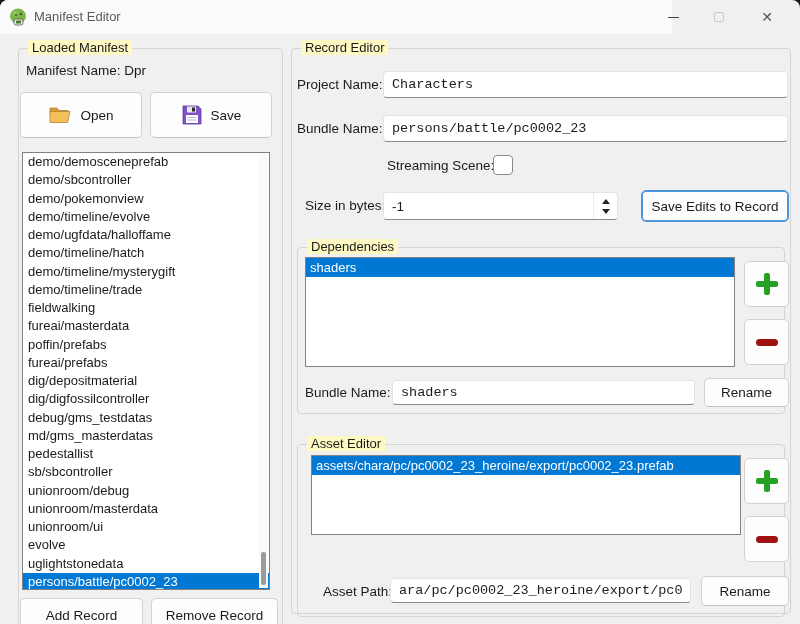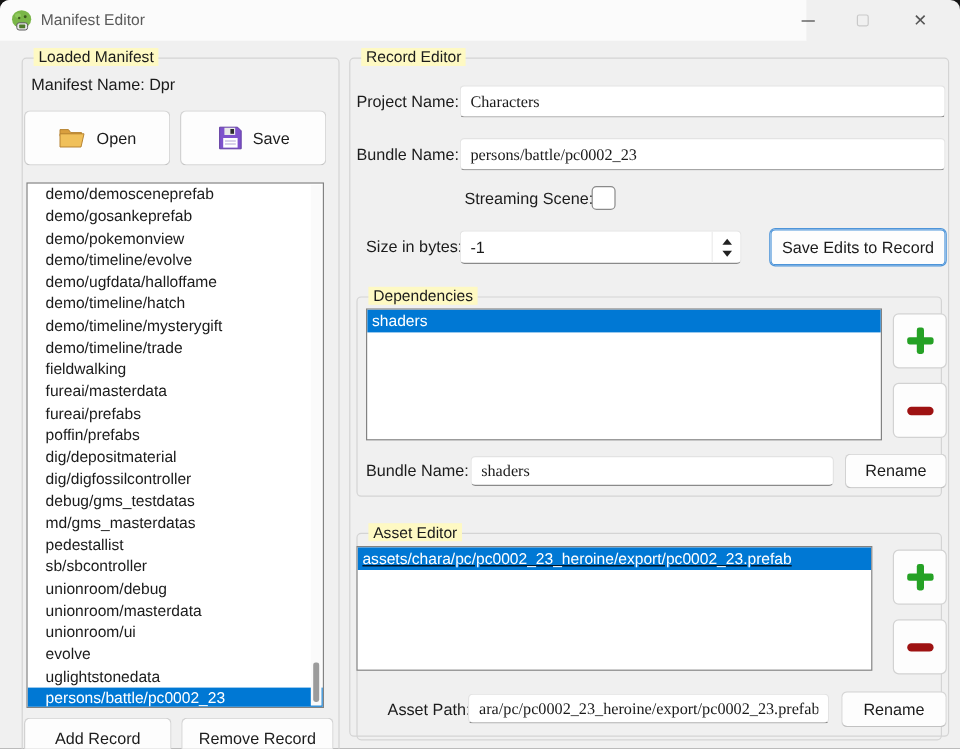--- a/index.html
+++ b/index.html
@@ -18,30 +18,30 @@
   
   .groupbox { position:absolute; border:1px solid #d4d4d4; border-radius:4px; }
   .groupbox > .legend { position:absolute; top:-9px; left:9px; background:#fef9c3; padding:0 4px; font-size:13px; color:#1b1b1b; white-space:nowrap; }
   
   .btn { position:absolute; background:#fdfdfd; border:1px solid #d2d2d2; border-bottom-color:#c2c2c2;
          border-radius:5px; display:flex; align-items:center; justify-content:center; gap:8px;
          font-size:13.5px; color:#1b1b1b; cursor:default; }
   .btn-primary { border:1px solid var(--focus-blue,#4e95d9); box-shadow:0 0 0 1px var(--focus-blue,#4e95d9) inset; }
   
   .listbox { position:absolute; background:#fff; border:1px solid #828282; overflow:hidden; }
-  .listbox .list-item { font-size:13px; color:#1b1b1b; padding-left:15px; white-space:nowrap; }
+  .listbox .list-item { font-size:13px; color:#1b1b1b; padding-left:5px; white-space:nowrap; }
   .manifest-list .list-item { height:18.25px; line-height:18.25px; }
   .small-list .list-item { height:19px; line-height:19px; padding-left:4px; }
   .list-item.selected { background:var(--selection,#0078d4); color:#fff; }
   .scroll-track { position:absolute; top:1px; right:1px; bottom:1px; width:9px; background:#fafafa; }
   .scroll-thumb { position:absolute; right:2px; width:5px; height:33px; background:#9b9b9b; border-radius:2px; }
   
   .lbl { position:absolute; font-size:13.5px; color:#1b1b1b; white-space:nowrap; }
   .field { position:absolute; background:#fff; border:1px solid #e3e3e3; border-bottom:1px solid #8a8a8a;
-           border-radius:4px; font-size:13.5px; color:#1b1b1b; padding:0 8px; font-family:Liberation Serif, serif; }
+           border-radius:4px; font-size:13.5px; color:#1b1b1b; padding:0 8px; font-family:Liberation Mono, monospace; }
   .spinwrap { position:absolute; background:#fff; border:1px solid #e3e3e3; border-bottom:1px solid #8a8a8a; border-radius:4px; display:flex; }
   .spinwrap input { flex:1; border:none; outline:none; font-size:13.5px; padding:0 8px; color:#1b1b1b; font-family:"Liberation Sans", sans-serif; background:transparent; }
   .spin-arrows { width:24px; border-left:1px solid #ececec; display:flex; flex-direction:column; align-items:center; justify-content:center; gap:5px; }
   .tri-up { width:0; height:0; border-left:4px solid transparent; border-right:4px solid transparent; border-bottom:5px solid #222; }
   .tri-down { width:0; height:0; border-left:4px solid transparent; border-right:4px solid transparent; border-top:5px solid #222; }
   .checkbox { position:absolute; width:20px; height:20px; background:#fff; border:1px solid #8a8a8a; border-radius:4px; }
   
   .sq-btn { position:absolute; width:45px; height:46px; background:#fdfdfd; border:1px solid #d2d2d2; border-radius:5px;
             display:flex; align-items:center; justify-content:center; }
   .plus-icon { position:relative; width:22px; height:22px; }
@@ -94,31 +94,31 @@
       <rect x="11" y="3.5" width="3" height="4" fill="#2b2b2b"></rect>
       <rect x="5" y="11" width="12" height="8" fill="#fff"></rect>
       <rect x="6.5" y="13" width="9" height="1" fill="#bfb3dd"></rect>
       <rect x="6.5" y="15.5" width="9" height="1" fill="#bfb3dd"></rect>
     </svg>
     <span>Save</span>
   </div>
 
   <div class="listbox manifest-list" style="left:22px; top:152px; width:248px; height:438px;">
     <div class="list-item">demo/demosceneprefab</div>
-      <div class="list-item">demo/gosankeprefab</div>
+      <div class="list-item">demo/sbcontroller</div>
       <div class="list-item">demo/pokemonview</div>
       <div class="list-item">demo/timeline/evolve</div>
       <div class="list-item">demo/ugfdata/halloffame</div>
       <div class="list-item">demo/timeline/hatch</div>
       <div class="list-item">demo/timeline/mysterygift</div>
       <div class="list-item">demo/timeline/trade</div>
       <div class="list-item">fieldwalking</div>
       <div class="list-item">fureai/masterdata</div>
+      <div class="list-item">poffin/prefabs</div>
       <div class="list-item">fureai/prefabs</div>
-      <div class="list-item">poffin/prefabs</div>
       <div class="list-item">dig/depositmaterial</div>
       <div class="list-item">dig/digfossilcontroller</div>
       <div class="list-item">debug/gms_testdatas</div>
       <div class="list-item">md/gms_masterdatas</div>
       <div class="list-item">pedestallist</div>
       <div class="list-item">sb/sbcontroller</div>
       <div class="list-item">unionroom/debug</div>
       <div class="list-item">unionroom/masterdata</div>
       <div class="list-item">unionroom/ui</div>
       <div class="list-item">evolve</div>
@@ -175,21 +175,21 @@
   </div>
   <div class="lbl" style="left:305px; top:385px;">Bundle Name:</div>
   <input class="field" style="left: 392px; top: 380px; width: 303px; height: 25px;" value="shaders">
   <div class="btn" style="left:704px; top:378px; width:85px; height:29px;">
     <span>Rename</span>
   </div>
 
   <div class="groupbox" style="left:297px; top:444px; width:488px; height:173px;">
     <span class="legend">Asset Editor</span>
   </div>
-  <div class="listbox small-list" style="left:297px; top:455px; width:430px; height:104px;text-decoration:underline;">
+  <div class="listbox small-list" style="left:311px; top:455px; width:430px; height:80px;">
       <div class="list-item selected">assets/chara/pc/pc0002_23_heroine/export/pc0002_23.prefab</div>
     </div>
   <div class="sq-btn" style="left:744px; top:458px;">
     <div class="plus-icon"></div>
   </div>
   <div class="sq-btn" style="left:744px; top:516px;">
     <div class="minus-icon"></div>
   </div>
   <div class="lbl" style="left:323px; top:584px;">Asset Path:</div>
   <input class="field" style="left: 390px; top: 578px; width: 301px; height: 25px;" value="ara/pc/pc0002_23_heroine/export/pc0002_23.prefab">

